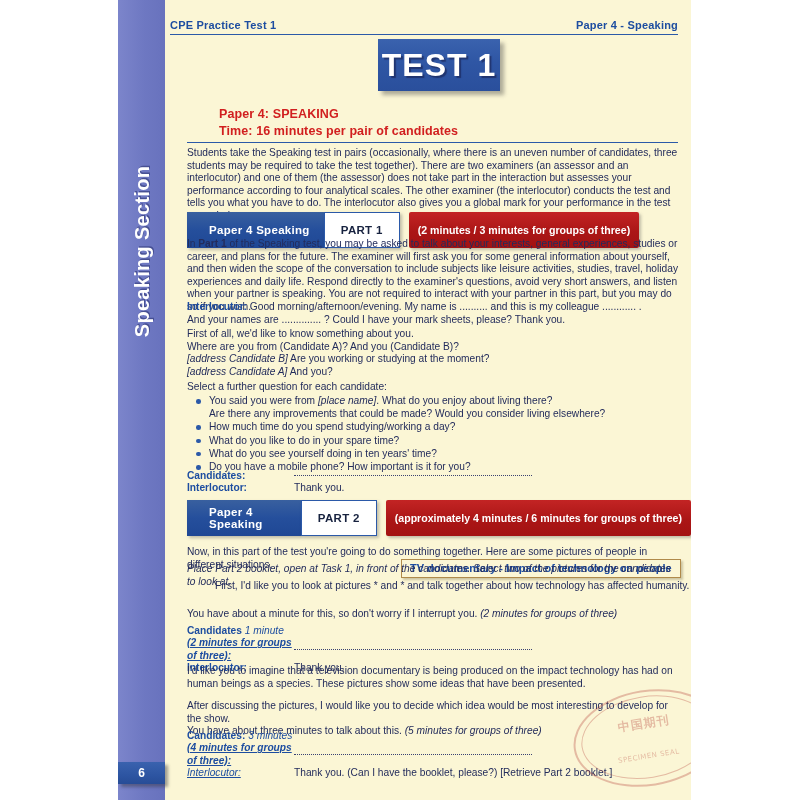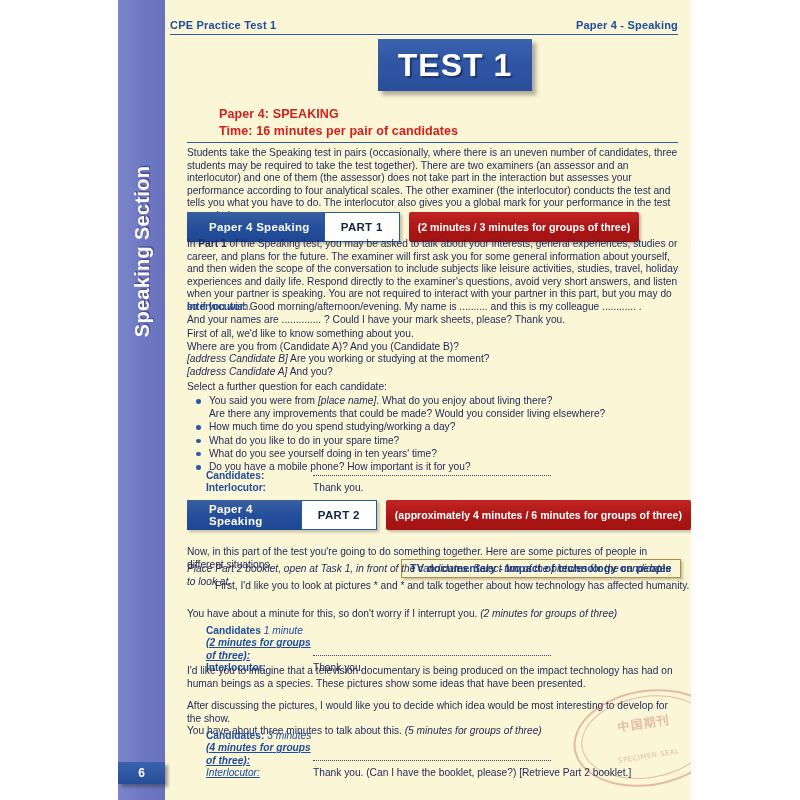--- a/index.html
+++ b/index.html
@@ -75,21 +75,21 @@
     font-weight: bold;
   }
   #runhead .rh-left { letter-spacing: .2px; }
   #runhead .rh-right { letter-spacing: .2px; }
 
   
   #test-badge {
     position: absolute;
     left: 213px;
     top: 39px;
-    width: 154px;
+    width: 122px;
     height: 52px;
     background: linear-gradient(180deg,#3a62ae 0%, #2f56a4 45%, #2a4f9c 100%);
     box-shadow: 4px 4px 4px rgba(60,60,60,.40);
     display: flex;
     align-items: center;
     justify-content: center;
   }
   #test-badge span {
     color: #ffffff;
     font-size: 32px;
@@ -132,21 +132,21 @@
   }
   .para b { font-weight: bold; }
   .para i { font-style: italic; }
   .blue-lbl { color: #1d4da0; font-weight: bold; }
   .ital { font-style: italic; }
 
   
   .banner {
     position: absolute;
     left: 22px;
-    height: 30px;
+    height: 36px;
     display: flex;
     align-items: stretch;
   }
   .banner .bnr-blue {
     background: linear-gradient(180deg,#39609f 0%, #254f9c 50%, #1f4794 100%);
     color: #ffffff;
     font-size: 11.5px;
     font-weight: bold;
     display: flex;
     align-items: center;
@@ -221,21 +221,21 @@
 
   
   .sp-block {
     position: absolute;
     left: 22px;
     width: 495px;
     font-size: 10.2px;
     line-height: 12.4px;
     color: #232c5c;
   }
-  .sp-row { display: flex; align-items: flex-end; margin-left: 19px; }
+  .sp-row { display: flex; align-items: center; }
   .sp-lbl {
     width: 107px;
     flex: 0 0 107px;
     color: #1d4da0;
     font-weight: bold;
   }
   .sp-lbl .lbl-it { font-weight: normal; font-style: italic; }
   .sp-lbl.it-only { font-weight: bold; font-style: italic; text-decoration: underline; }
   .sp-val { flex: 1 1 auto; }
   .dots {

